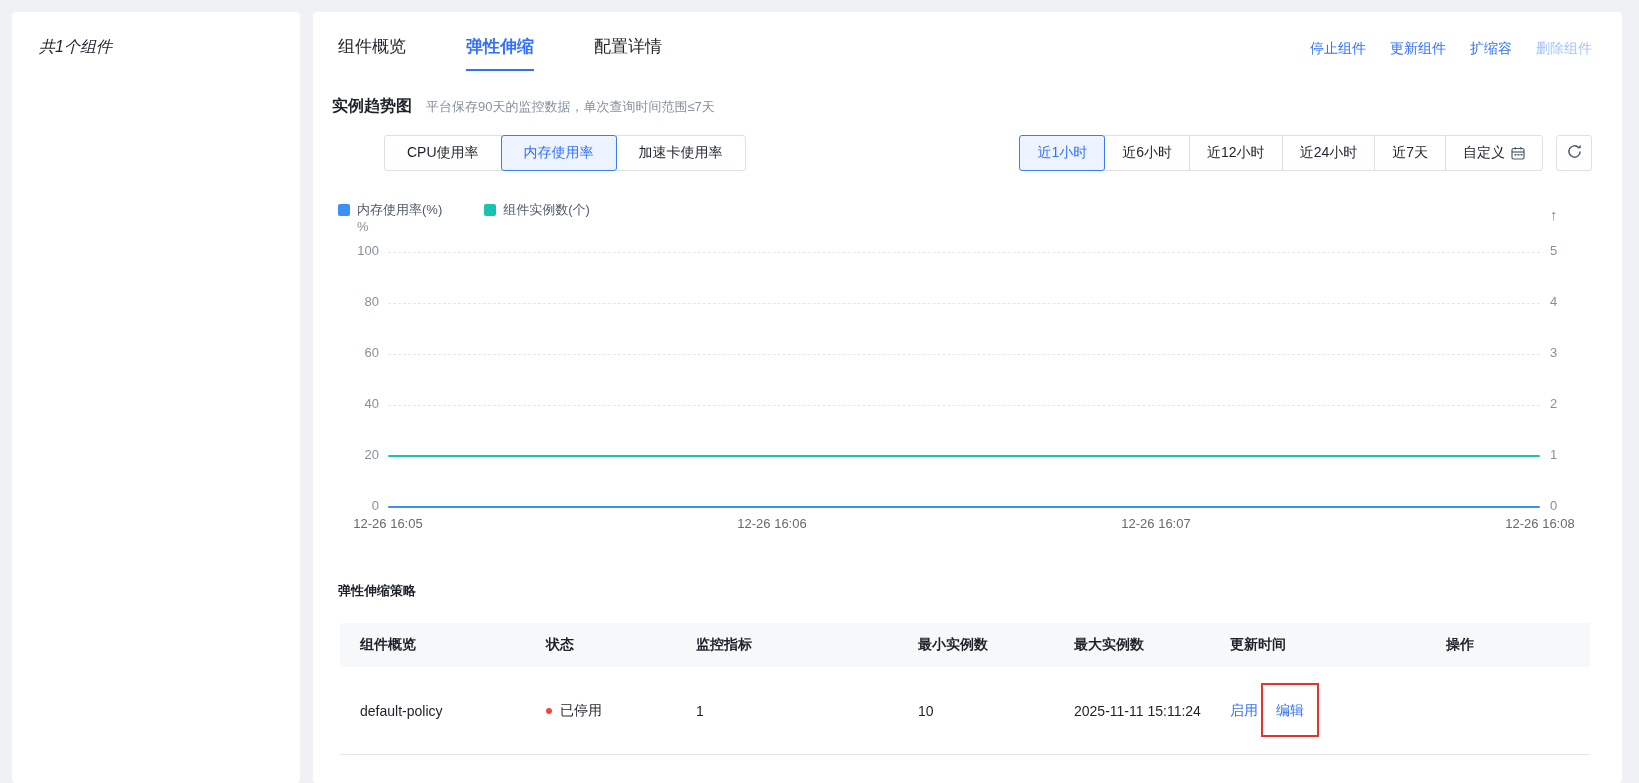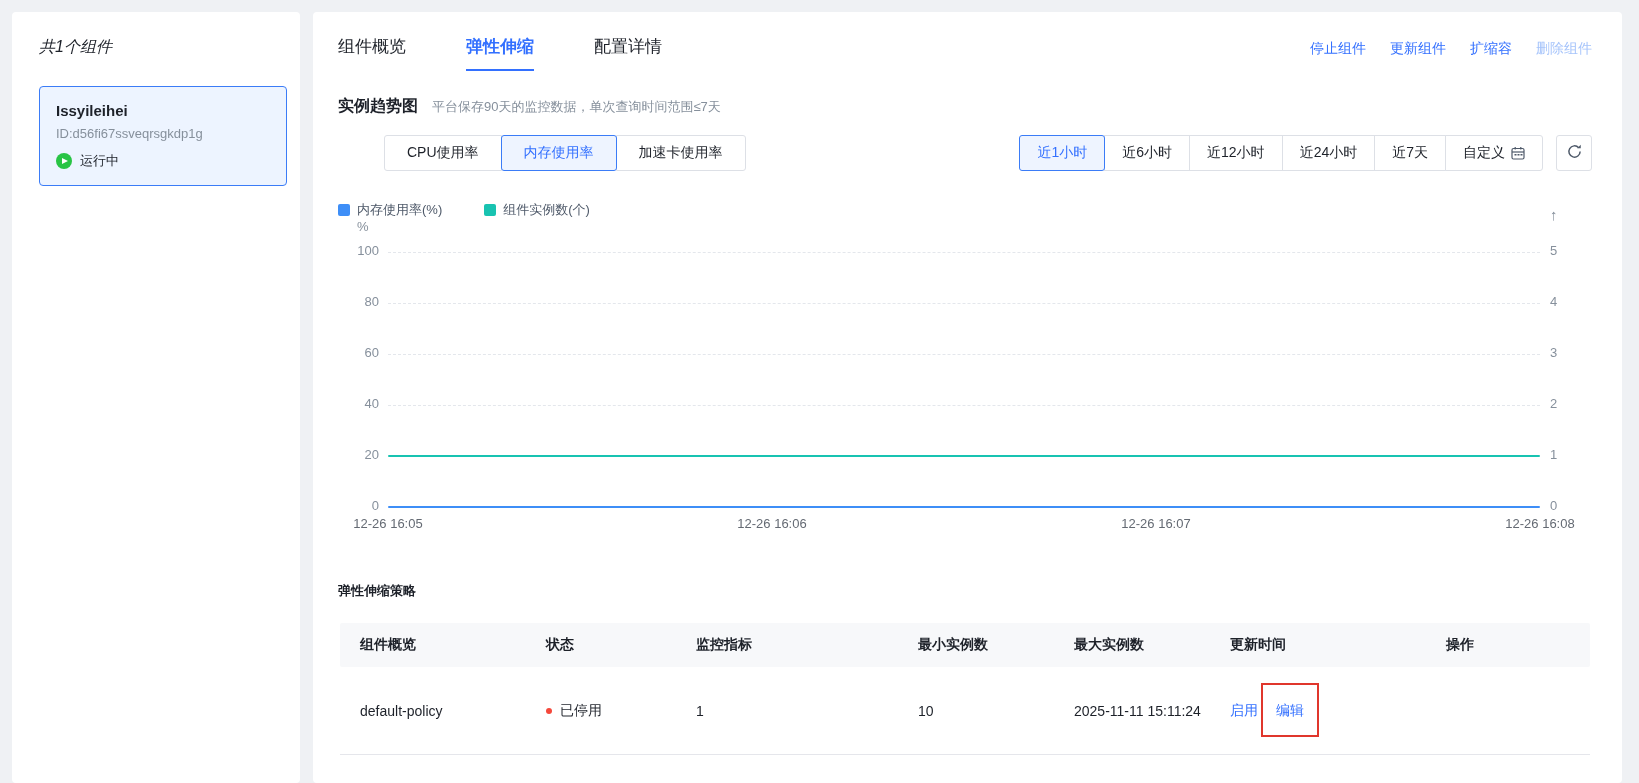--- a/index.html
+++ b/index.html
@@ -44,21 +44,21 @@
   .tabs { left:25px; top:23px; display:flex; gap:60px; }
   .tab { font-size:17px; color:#1d2129; padding-bottom:11px; cursor:pointer; border-bottom:2px solid transparent; }
   .tab.active { color:#3370ff; font-weight:700; border-bottom-color:#3370ff; }
 
   
   .actions { top:28px; right:30px; display:flex; gap:24px; }
   .action-link { font-size:14px; color:#3370ff; font-weight:500; cursor:pointer; text-decoration:none; }
   .action-link.disabled { color:#a6c4fb; }
 
   
-  .section-row { left:25px; top:84px; display:flex; align-items:baseline; gap:14px; }
+  .section-row { left:19px; top:84px; display:flex; align-items:baseline; gap:14px; }
   .section-title { font-size:16px; font-weight:700; color:#1d2129; }
   .section-note { font-size:13px; color:#86909c; }
 
   
   .btn-group { display:flex;margin-left:46px; }
   .metric-group { left:25px; top:123px; }
   .gbtn {
     height:36px; padding:0 22px; background:#fff; border:1px solid #dde0e6;
     font-size:14px; color:#1d2129; display:flex; align-items:center; cursor:pointer; margin-left:-1px;
     position:relative; white-space:nowrap;
@@ -113,28 +113,20 @@
     position:absolute; left:-15px; top:-19px; width:58px; height:54px;
     border:2px solid #e0362c; pointer-events:none;
   }
 </style>
 </head>
 <body>
 
 <div class="panel sidebar">
   <div class="sidebar-title">共1个组件</div>
 
-  <div class="component-card">
-    <div class="component-name">Issyileihei</div>
-    <div class="component-id">ID:d56fi67ssveqrsgkdp1g</div>
-    <div class="component-status">
-      <span class="play-icon"></span>
-      <span>运行中</span>
-    </div>
-  </div>
 
 </div>
 
 <div class="panel main">
 
   <div class="abs tabs">
     <div class="tab">组件概览</div>
     <div class="tab active">弹性伸缩</div>
     <div class="tab">配置详情</div>
   </div>

